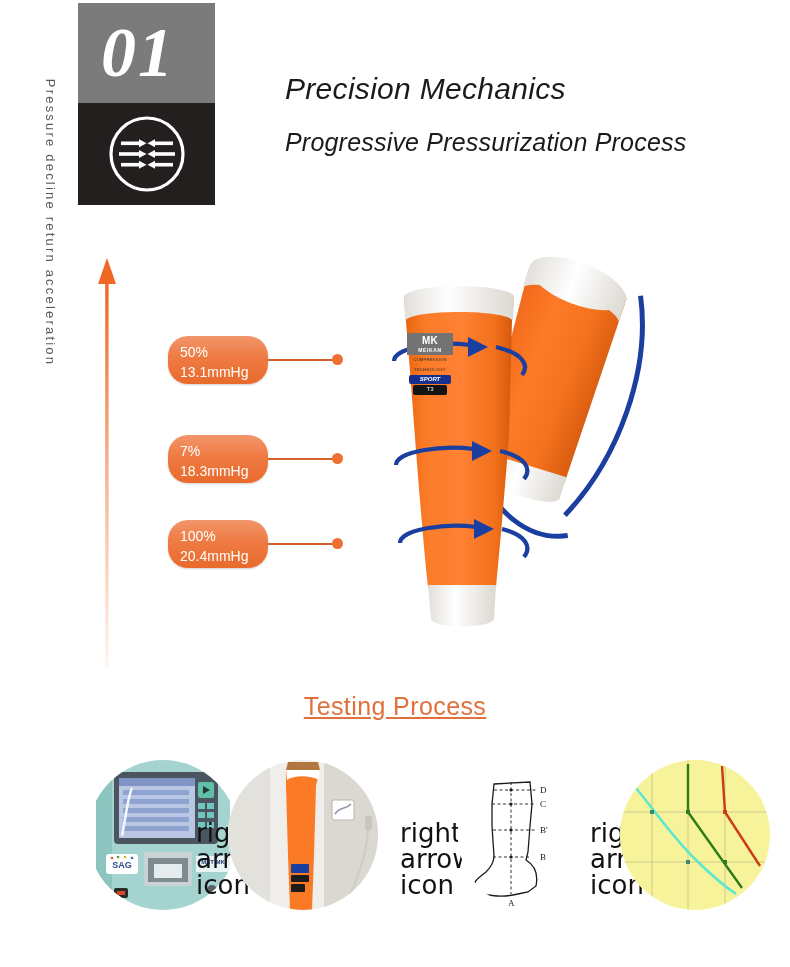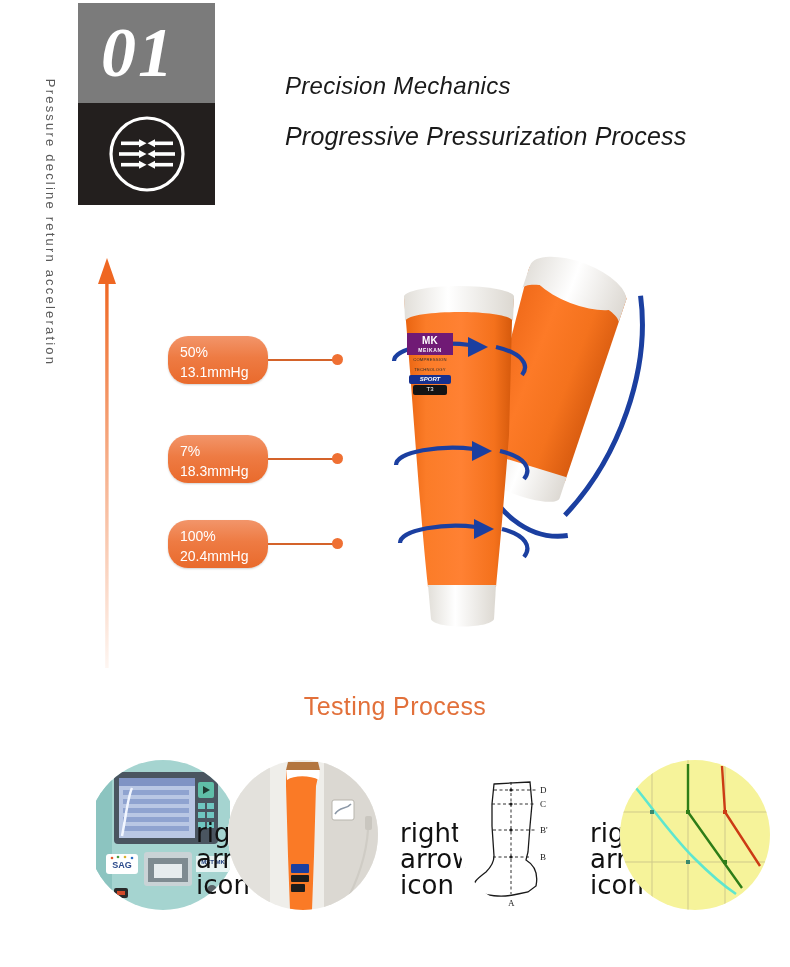--- a/index.html
+++ b/index.html
@@ -16,21 +16,21 @@
     position:absolute;left:0;top:0;width:120px;height:100px;
     display:flex;align-items:center;justify-content:center;
     color:#ffffff;font-family:"Liberation Serif",serif;font-style:italic;
     font-weight:700;font-size:70px;letter-spacing:2px;line-height:1;
   }
   .icon-block{position:absolute;left:78px;top:103px;width:137px;height:102px;background:#231f1e;}
   .comp-icon{position:absolute;left:50%;top:50%;transform:translate(-50%,-50%);}
 
   .title-wrap{position:absolute;left:285px;top:72px;width:480px;}
   .title{
-    font-size:24px;font-style:italic;color:#1a1a1a;letter-spacing:.3px;
+    font-size:30px;font-style:italic;color:#1a1a1a;letter-spacing:.3px;
     white-space:nowrap;margin:0;
   }
   .subtitle{
     font-size:25px;font-style:italic;color:#1a1a1a;letter-spacing:.2px;
     white-space:nowrap;margin:0;padding-top:22px;
   }
 
   
   .axis-label{
     position:absolute;left:-95px;top:215px;width:290px;
@@ -64,35 +64,35 @@
   .sleeve-area{position:absolute;left:360px;top:255px;width:430px;height:420px;}
   .sleeve{position:absolute;}
   .sleeve-main{left:30px;top:20px;}
   .sleeve-tilt{left:160px;top:5px;transform:rotate(21deg);transform-origin:50% 0%;}
 
   .brand-tag{
     position:absolute;left:47px;top:78px;width:46px;
     font-size:4.4px;text-align:center;line-height:1.25;
   }
   .brand-logo{
-    background:#701a75;color:#fff;padding:3px 0 2px;
+    background:#737373;color:#fff;padding:3px 0 2px;
     font-weight:700;letter-spacing:.3px;
   }
   .brand-logo .mk{font-size:10px;display:block;line-height:1;}
   .brand-logo .nm{font-size:5px;display:block;letter-spacing:.6px;padding-top:1px;}
   .brand-sub{color:#2b2b2b;padding:2px 0;font-size:4.2px;letter-spacing:.2px;}
   .brand-sport{background:#17308f;color:#fff;font-style:italic;font-weight:700;
     font-size:6px;border-radius:2px;margin:1px 2px;padding:1px 0;}
   .brand-t3{background:#141414;color:#fff;font-size:6px;border-radius:2px;
     margin:1px 6px;padding:1px 0;}
 
   
   .tp-title{
     position:absolute;left:0;top:692px;width:790px;text-align:center;
-    font-size:25px;color:#e2703a;letter-spacing:.4px;
+    font-size:25px;color:#e2703a;letter-spacing:.4px;text-decoration:underline;
   }
   .tp-row{position:absolute;left:0;top:760px;width:790px;height:155px;}
   .tp-item{position:absolute;width:150px;height:150px;}
   .tp-circle{
     width:150px;height:150px;border-radius:50%;overflow:hidden;position:relative;
     background:#ffffff;
   }
   .tp-arrow{
     position:absolute;top:60px;width:34px;text-align:center;
     font-size:26px;color:#111;line-height:1;font-family:"DejaVu Sans",sans-serif;

